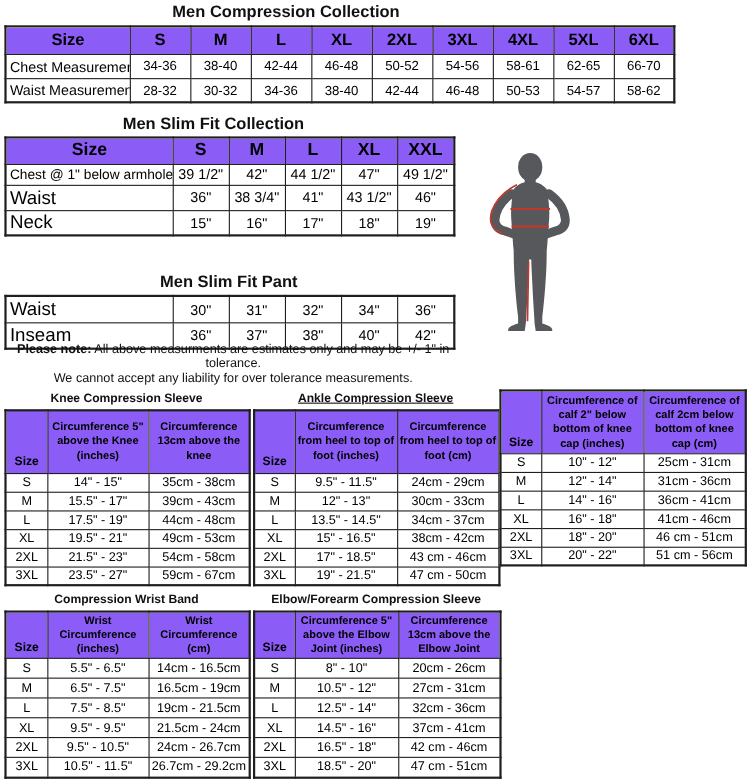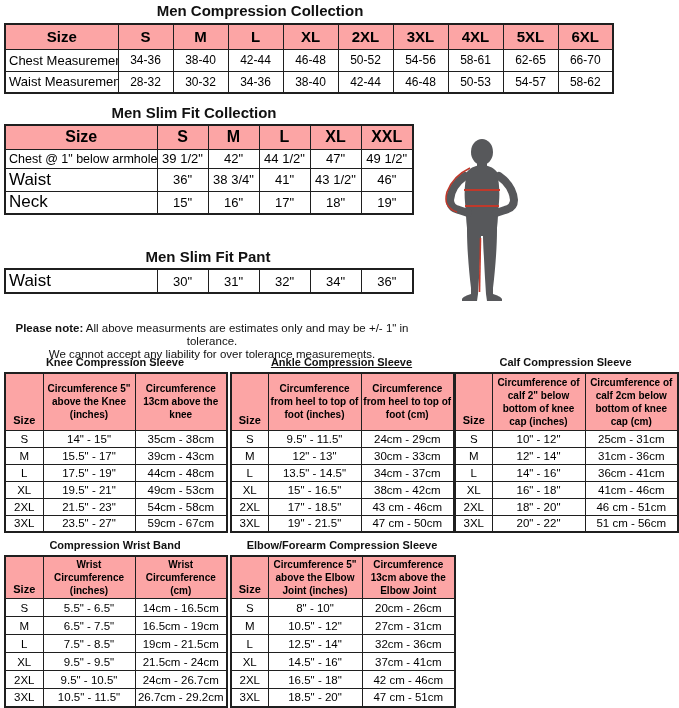--- a/index.html
+++ b/index.html
@@ -9,21 +9,21 @@
     font-family:"Liberation Sans", sans-serif; color:#000;
   }
   .abs { position:absolute; }
   .sec-title { font-weight:bold; text-align:center; color:#111; }
   .big-title { font-size:15px; line-height:18px; }
   .small-title { font-size:11px; line-height:16px; }
 
   table { border-collapse:collapse; table-layout:fixed; width:100%; background:#fff; }
   td { border:1px solid #1f1f1f; overflow:hidden; white-space:nowrap; }
   table { border:2px solid #1f1f1f; }
-  thead td { background:#fca5a5; font-weight:bold; text-align:center; }
+  thead td { background:#8b5cf6; font-weight:bold; text-align:center; }
 
   
   #t-comp thead td { font-size:15px; height:25px; }
   #t-comp tbody td { font-size:12px; height:22px; text-align:center; }
   #t-comp tbody td:first-child { font-size:13px; text-align:left; padding-left:3px; }
 
   
   #t-slim thead td { font-size:16px; height:24px; }
   #t-slim tbody td { font-size:13px; text-align:center; height:23px; }
   #t-slim tbody td:first-child { font-size:17px; text-align:left; padding-left:3px; }
@@ -189,25 +189,33 @@
     </colgroup>
     <tbody>
         <tr>
           <td>Waist</td>
           <td>30"</td>
           <td>31"</td>
           <td>32"</td>
           <td>34"</td>
           <td>36"</td>
         </tr>
-      </tbody>
-  </table>
-</div>
-
-<div class="abs note" style="left:0px; top:322px; width:424px;">
+        <tr>
+          <td>Inseam</td>
+          <td>36"</td>
+          <td>37"</td>
+          <td>38"</td>
+          <td>40"</td>
+          <td>42"</td>
+        </tr>
+      </tbody>
+  </table>
+</div>
+
+<div class="abs note" style="left:0px; top:312px; width:424px;">
   <div><b>Please note:</b><span> All above measurments are estimates only and may be +/- 1" in tolerance.</span></div>
   <div>We cannot accept any liability for over tolerance measurements.</div>
 </div>
 
 <div class="abs" style="left:4px; top:354px; width:222px;">
   <div class="sec-title small-title" style="margin-bottom:2px;">Knee Compression Sleeve</div>
   <table class="small g1" id="t-knee">
     <colgroup>
         <col style="width:38px;">
         <col style="width:92px;">
@@ -299,21 +307,20 @@
         <tr>
           <td>3XL</td>
           <td>19" - 21.5"</td>
           <td>47 cm - 50cm</td>
         </tr>
       </tbody>
   </table>
 </div>
 
 <div class="abs" style="left:454px; top:354px; width:223px;">
-  <div class="sec-title small-title" style="margin-bottom:2px;">Calf Compression Sleeve</div>
   <table class="small g1" id="t-calf">
     <colgroup>
         <col style="width:37px;">
         <col style="width:93px;">
         <col style="width:93px;">
       </colgroup>
     <thead>
       <tr>
         <td>Size</td>
         <td>Circumference of calf 2" below bottom of knee cap (inches)</td>

